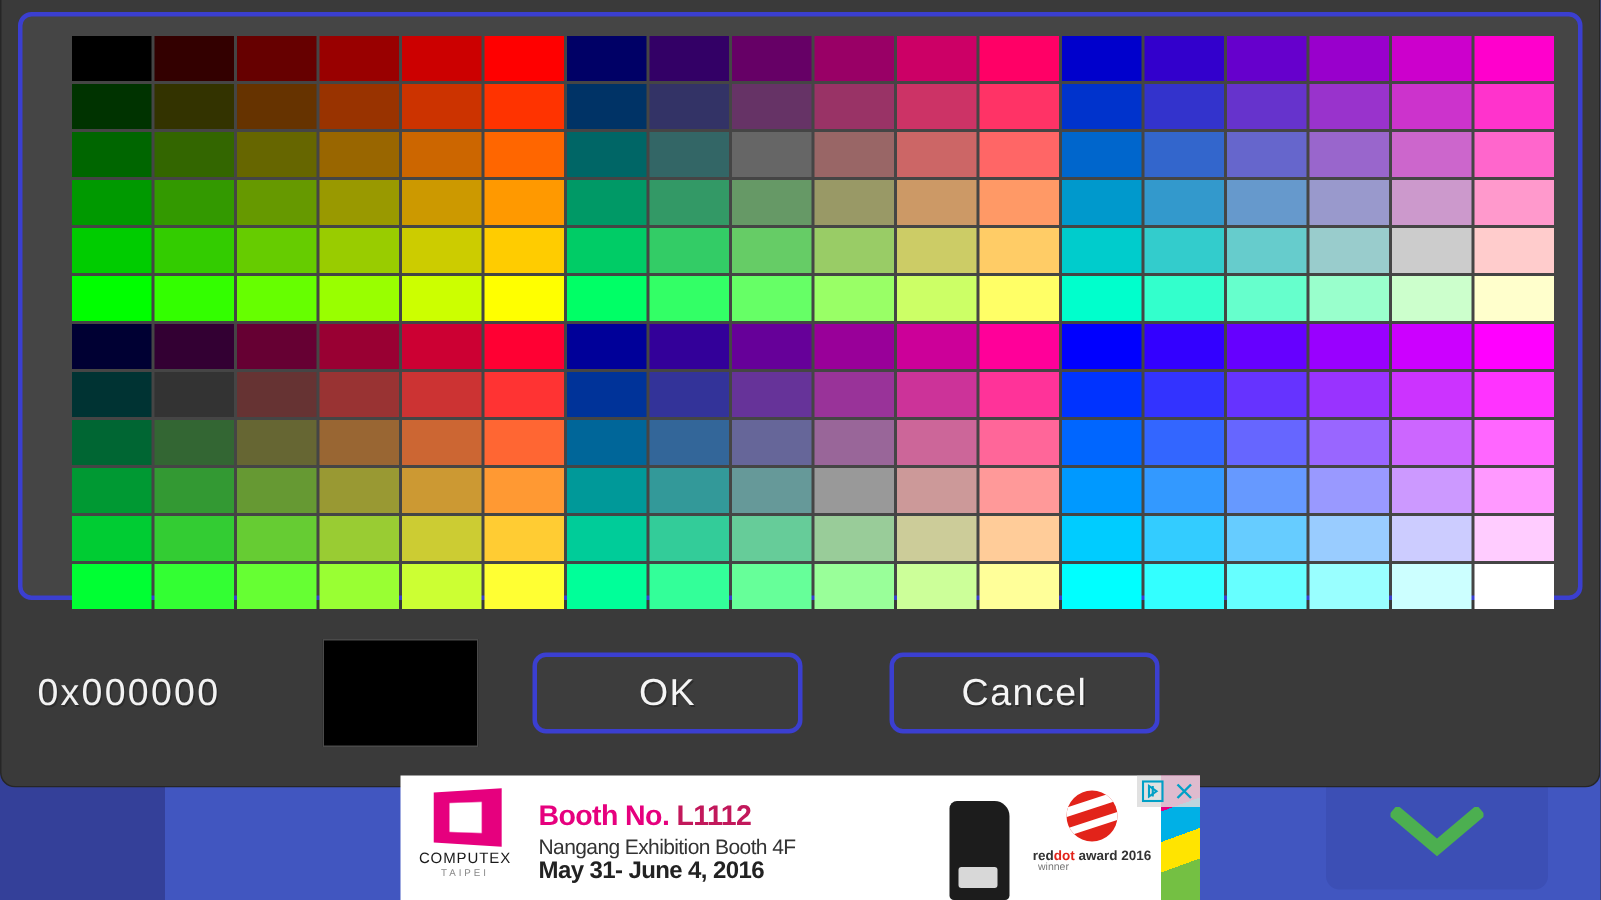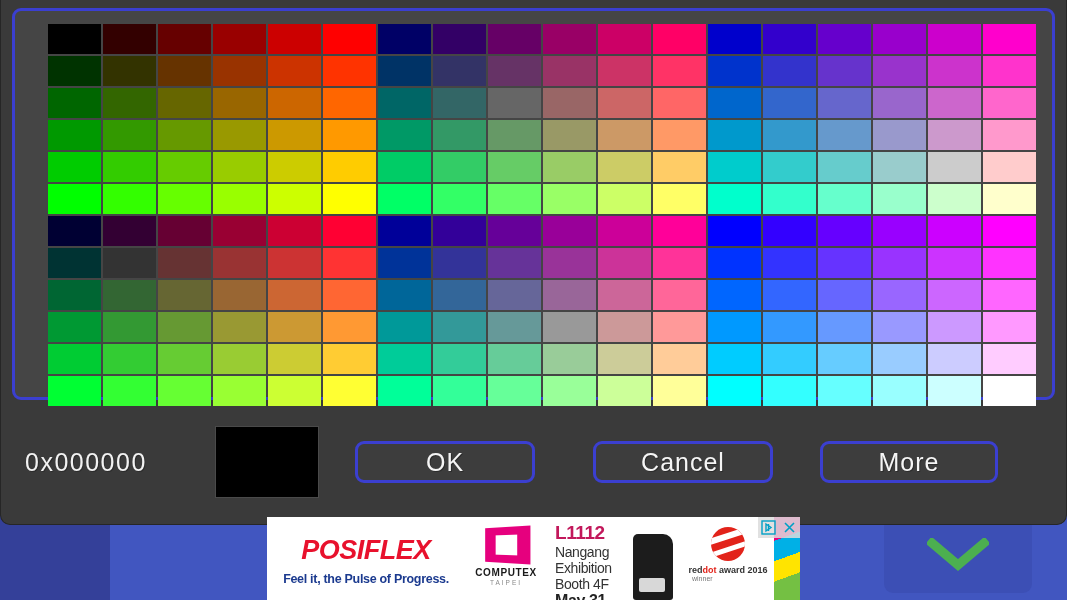--- a/index.html
+++ b/index.html
@@ -79,31 +79,31 @@
     width: 190px;
     text-shadow: 1px 1px 0 #2c2c2c;
   }
   #preview-swatch {
     width: 104px; height: 72px;
     background: #000000;
     border: 1px solid #4a4a4a;
     margin-right: 36px;
   }
   .dlg-button {
-    height: 42px;
+    height: 54px;
     border: 3px solid #3b3fd0;
     border-radius: 9px;
     background: #3d3d3d;
     color: #f5f5f5;
     font-size: 25px; letter-spacing: 1px;
     display: flex; align-items: center; justify-content: center;
     text-shadow: 1px 1px 0 #2c2c2c;
   }
   #ok-button     { width: 180px; margin-right: 58px; }
-  #cancel-button { width: 180px; margin-right: 47px; }
+  #cancel-button { width: 180px; margin-right: 34px; }
   #more-button   { width: 178px; }
 
   
   #ad-banner {
     position: absolute; left: 267px; top: 517px;
     width: 533px; height: 83px;
     background: #ffffff;
     display: flex; align-items: stretch;
     overflow: hidden;
   }
@@ -130,21 +130,21 @@
   .computex-mark {
     width: 46px; height: 36px;
     background: #e6007e;
     display: flex; align-items: center; justify-content: center;
     transform: perspective(60px) rotateY(-12deg);
   }
   .computex-mark i {
     display: block; width: 22px; height: 20px; background: #ffffff;
   }
   .ad-computex-word {
-    color: #1a1a1a; font-size: 10px; font-weight: bold;
+    color: #1a1a1a; font-size: 10px; font-weight: normal;
     letter-spacing: .6px; margin-top: 4px;
   }
   .ad-computex-sub {
     color: #888; font-size: 6.5px; letter-spacing: 2px; margin-top: 1px;
   }
   .ad-mid {
     flex: 1; padding: 6px 0 0 6px;
     display: flex; flex-direction: column; justify-content: center;
   }
   .ad-booth { color: #e6007e; font-size: 19px; font-weight: bold; letter-spacing: -.4px; }
@@ -434,29 +434,24 @@
         <div class="swatch" style="background: rgb(204, 255, 255);"></div>
         <div class="swatch" style="background: rgb(255, 255, 255);"></div>
       </div>
   </div>
 
   <div id="controls-row">
     <div id="hex-value">0x000000</div>
     <div id="preview-swatch"></div>
     <div class="dlg-button" id="ok-button">OK</div>
     <div class="dlg-button" id="cancel-button">Cancel</div>
-    <div class="dlg-button" id="more-button">More</div>
   </div>
 </div>
 
 <div id="ad-banner">
-  <div class="ad-left">
-    <div class="ad-posiflex">POSIFLEX</div>
-    <div class="ad-tagline">Feel it, the Pulse of Progress.</div>
-  </div>
 
   <div class="ad-computex">
     <div class="computex-mark">
         <i></i>
       </div>
     <div class="ad-computex-word">COMPUTEX</div>
     <div class="ad-computex-sub">TAIPEI</div>
   </div>
 
   <div class="ad-mid">

